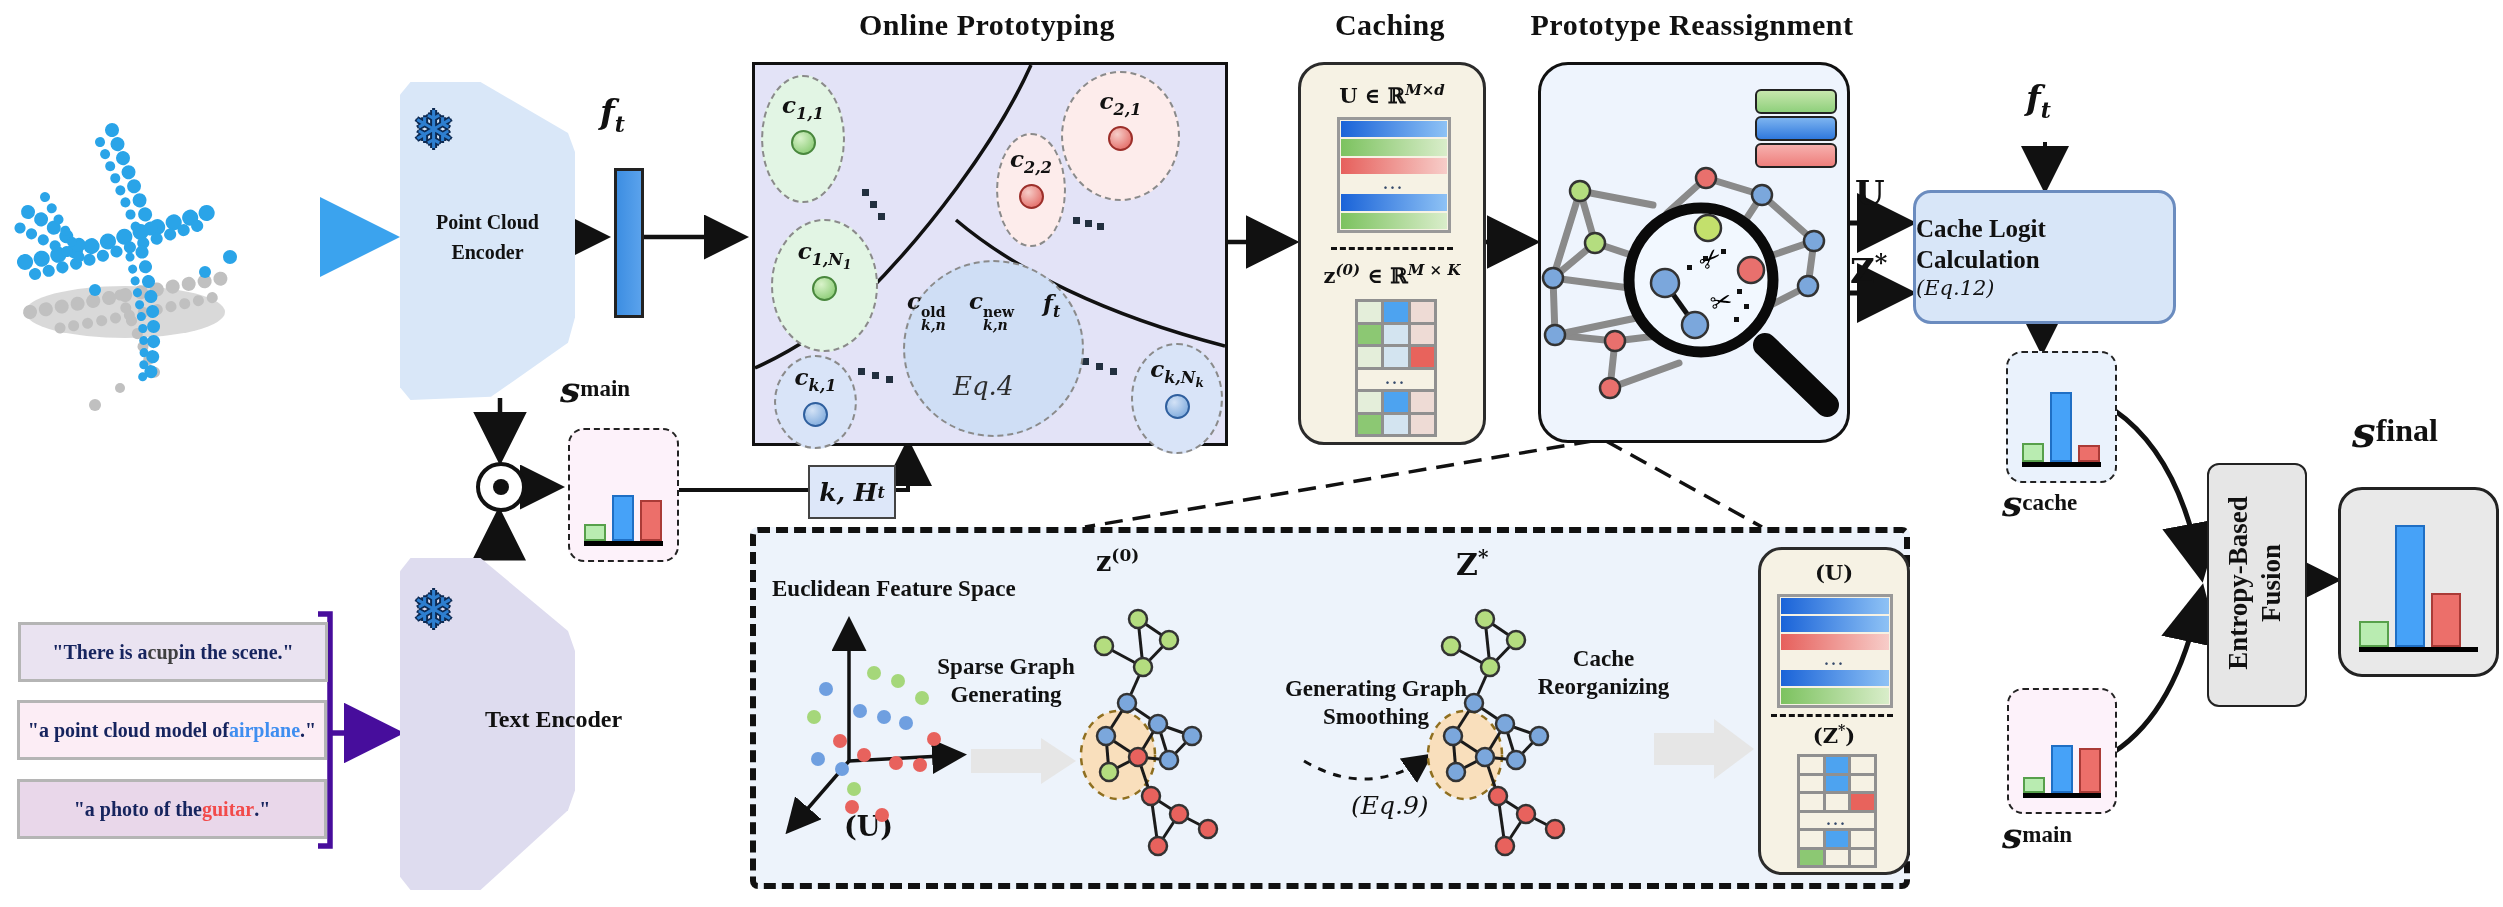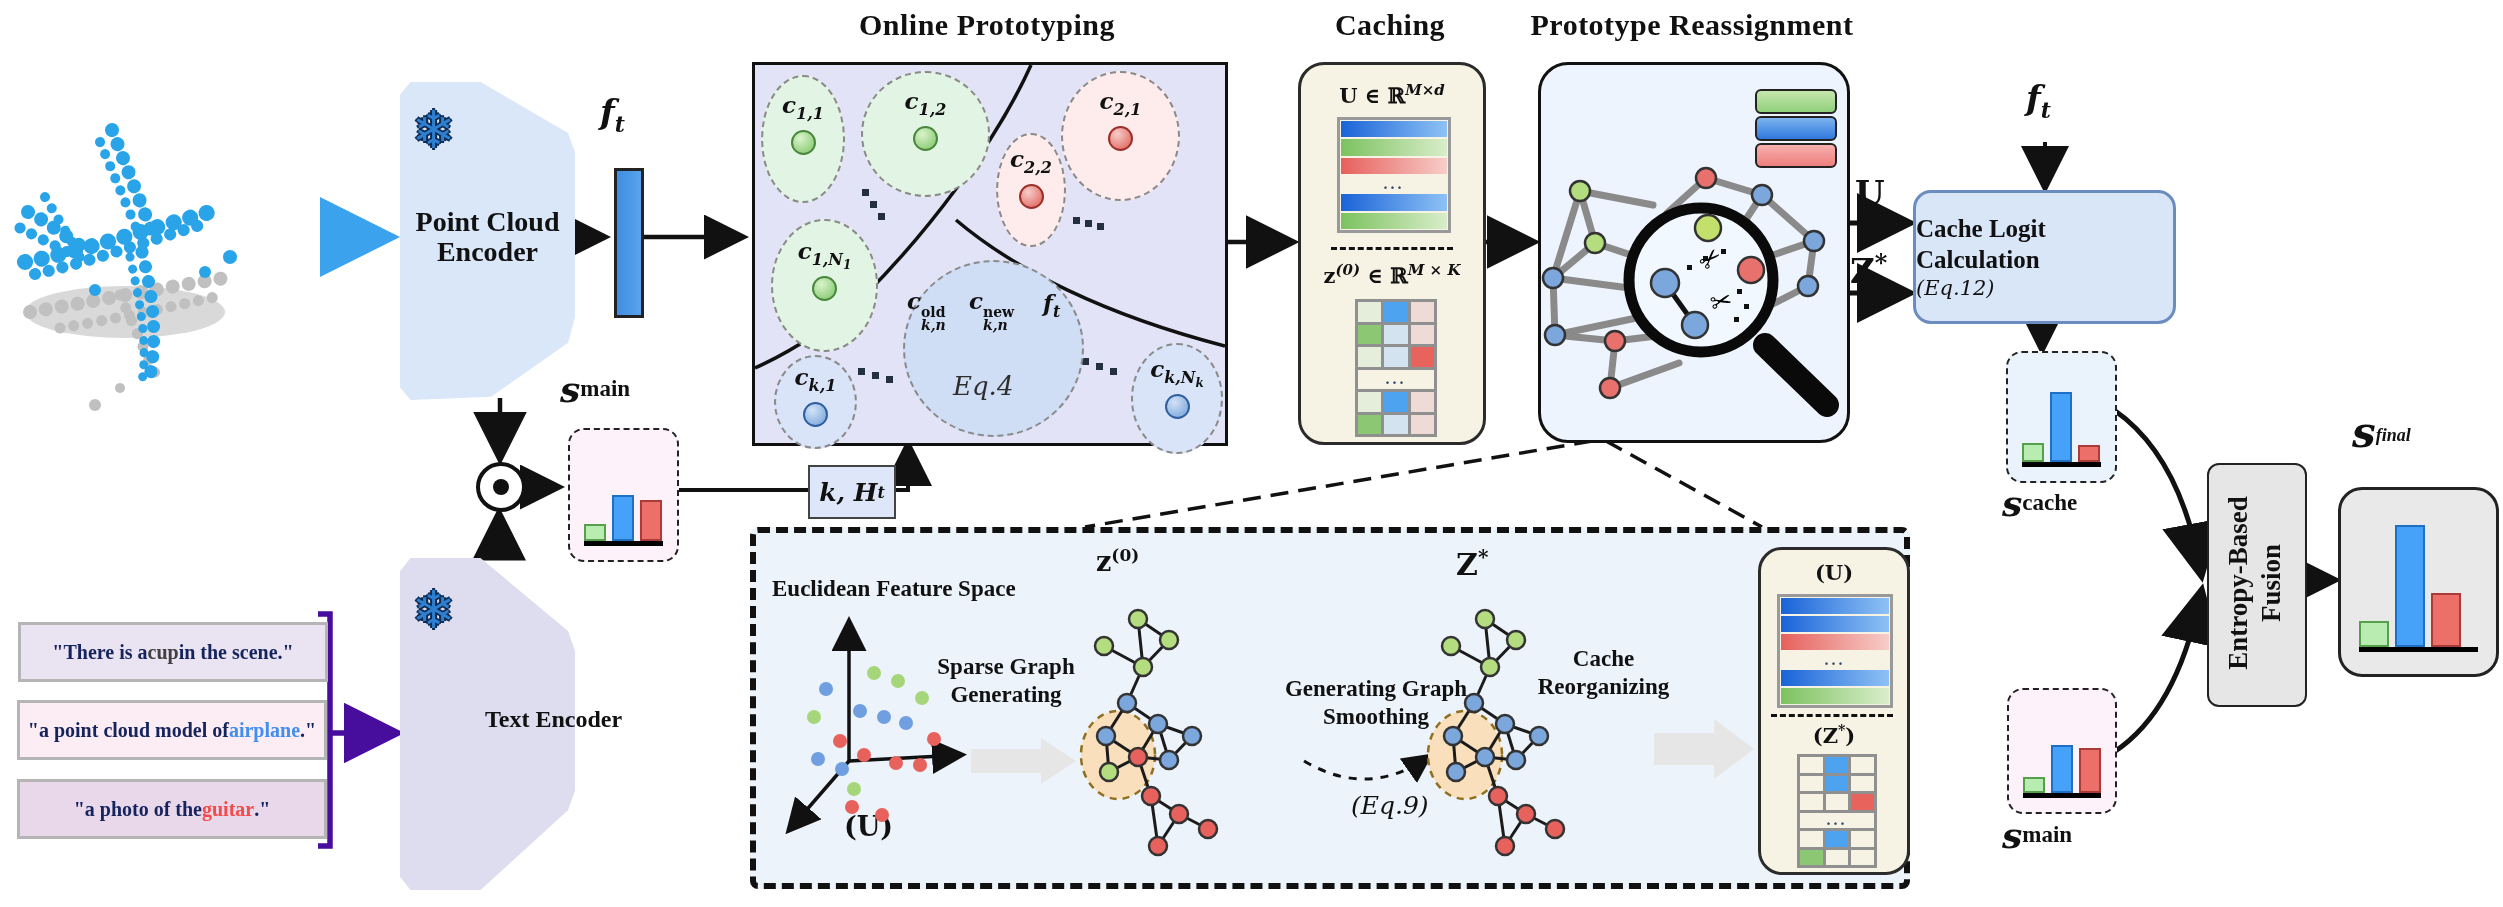--- a/index.html
+++ b/index.html
@@ -9,21 +9,21 @@
   
   .title{font-weight:bold;font-size:30px;text-align:center;letter-spacing:.5px;}
   .mathit{font-style:italic;font-family:"DejaVu Serif",serif;}
   .flabel{font-weight:bold;font-size:34px;font-family:"DejaVu Serif",serif;}
   .flabel sub{font-style:italic;font-size:22px;}
   
   .encoder{position:absolute;}
   .enc-shape{position:absolute;inset:0;}
   .pc-shape{background:#d9e7f8;clip-path:polygon(0% 4%,6% 0%,46% 0%,96% 16%,100% 22%,100% 74%,96% 82%,52% 99%,6% 100%,0% 96%);}
   .te-shape{background:#dedcef;clip-path:polygon(0% 4%,6% 0%,46% 0%,96% 22%,100% 28%,100% 70%,96% 76%,46% 100%,6% 100%,0% 96%);}
-  .enc-label{position:absolute;width:100%;text-align:center;font-weight:bold;font-size:28px;line-height:30px;}
+  .enc-label{position:absolute;width:100%;text-align:center;font-weight:bold;font-size:20px;line-height:30px;}
   .snow{position:absolute;font-size:52px;color:#2e7fd0;font-family:"DejaVu Sans",sans-serif;
         text-shadow:-2px 0 0 #0d2a52,2px 0 0 #0d2a52,0 -2px 0 #0d2a52,0 2px 0 #0d2a52;}
   
   .fbar{position:absolute;background:linear-gradient(90deg,#3d8ee2,#5aa2ec);border:3px solid #222;}
   
   .odot{position:absolute;width:42px;height:42px;border:4.5px solid #111;border-radius:50%;background:#fff;
         display:flex;align-items:center;justify-content:center;}
   .odot::after{content:"";width:16px;height:16px;border-radius:50%;background:#111;}
   
   .scorebox{position:absolute;border:2.5px dashed #222;border-radius:16px;}
@@ -228,24 +228,20 @@
     </g>
     <path d="M172,284 L240,288 L294,285" fill="none" stroke="#8a8a8a" stroke-width="3" stroke-dasharray="7 7"></path>
     <path d="M178,270 C200,250 222,252 238,269" fill="none" stroke="#888" stroke-width="4.5" marker-end="url(#mG)"></path>
     <circle cx="170" cy="283" r="11" fill="#9dbce4" stroke="#2f5f9e" stroke-width="2.5"></circle>
     <circle cx="242" cy="287" r="11" fill="#9dbce4" stroke="#2f5f9e" stroke-width="2.5"></circle>
     <polygon points="306,270 310.5,280 321,280.5 313,287 315.5,297.5 306,291.5 296.5,297.5 299,287 291,280.5 301.5,280" fill="#ffe93e" stroke="#222" stroke-width="2"></polygon>
   </svg>
 
   <div class="cluster cl-green" style="left:6px;top:10px;width:80px;height:110px;padding-top:14px;">
     <span class="clabel"><span class="mathit">c</span><sub><span>1,1</span><sub></sub></sub></span>
-    <span class="pdot g"></span>
-  </div>
-  <div class="cluster cl-green" style="left:106px;top:6px;width:125px;height:108px;padding-top:14px;">
-    <span class="clabel"><span class="mathit">c</span><sub><span>1,2</span><sub></sub></sub></span>
     <span class="pdot g"></span>
   </div>
   <div class="cluster cl-green" style="left:16px;top:154px;width:103px;height:113px;padding-top:16px;">
     <span class="clabel"><span class="mathit">c</span><sub><span>1,N</span><sub>1</sub></sub></span>
     <span class="pdot g"></span>
   </div>
   <div class="cluster cl-pink" style="left:306px;top:6px;width:115px;height:112px;padding-top:14px;">
     <span class="clabel"><span class="mathit">c</span><sub><span>2,1</span><sub></sub></sub></span>
     <span class="pdot r"></span>
   </div>
@@ -397,21 +393,21 @@
     </div>
 </div>
 <div class="slabel" style="left:2002px;top:482px;"><span class="sb">s</span><sup>cache</sup></div>
 
 <div class="ebf" style="left:2207px;top:463px;width:96px;height:240px;"></div>
 <div class="vtext" style="left:2135px;top:535px;width:240px;height:96px;">
   <div>Entropy-Based</div>
   <div>Fusion</div>
 </div>
 
-<div class="slabel" style="left:2352px;top:408px;"><span class="sb" style="font-size:42px;">s</span><sup style="font-size:18px;font-style:italic;">final</sup></div>
+<div class="slabel" style="left:2352px;top:408px;"><span class="sb" style="font-size:42px;">s</span><sup style="font-size:32px;">final</sup></div>
 <div class="scorebox sb-final" style="left:2338px;top:487px;width:155px;height:184px;">
   <div class="hist big" style="left:18px;right:18px;bottom:22px;height:122px;">
       <div class="hbar hb0" style="height: 21%;"></div>
       <div class="hbar hb1" style="height: 100%;"></div>
       <div class="hbar hb2" style="height: 44%;"></div>
     </div>
 </div>
 
 <div class="scorebox sb-main" style="left:2007px;top:688px;width:106px;height:122px;">
   <div class="hist" style="left:14px;right:14px;bottom:14px;height:48px;">

